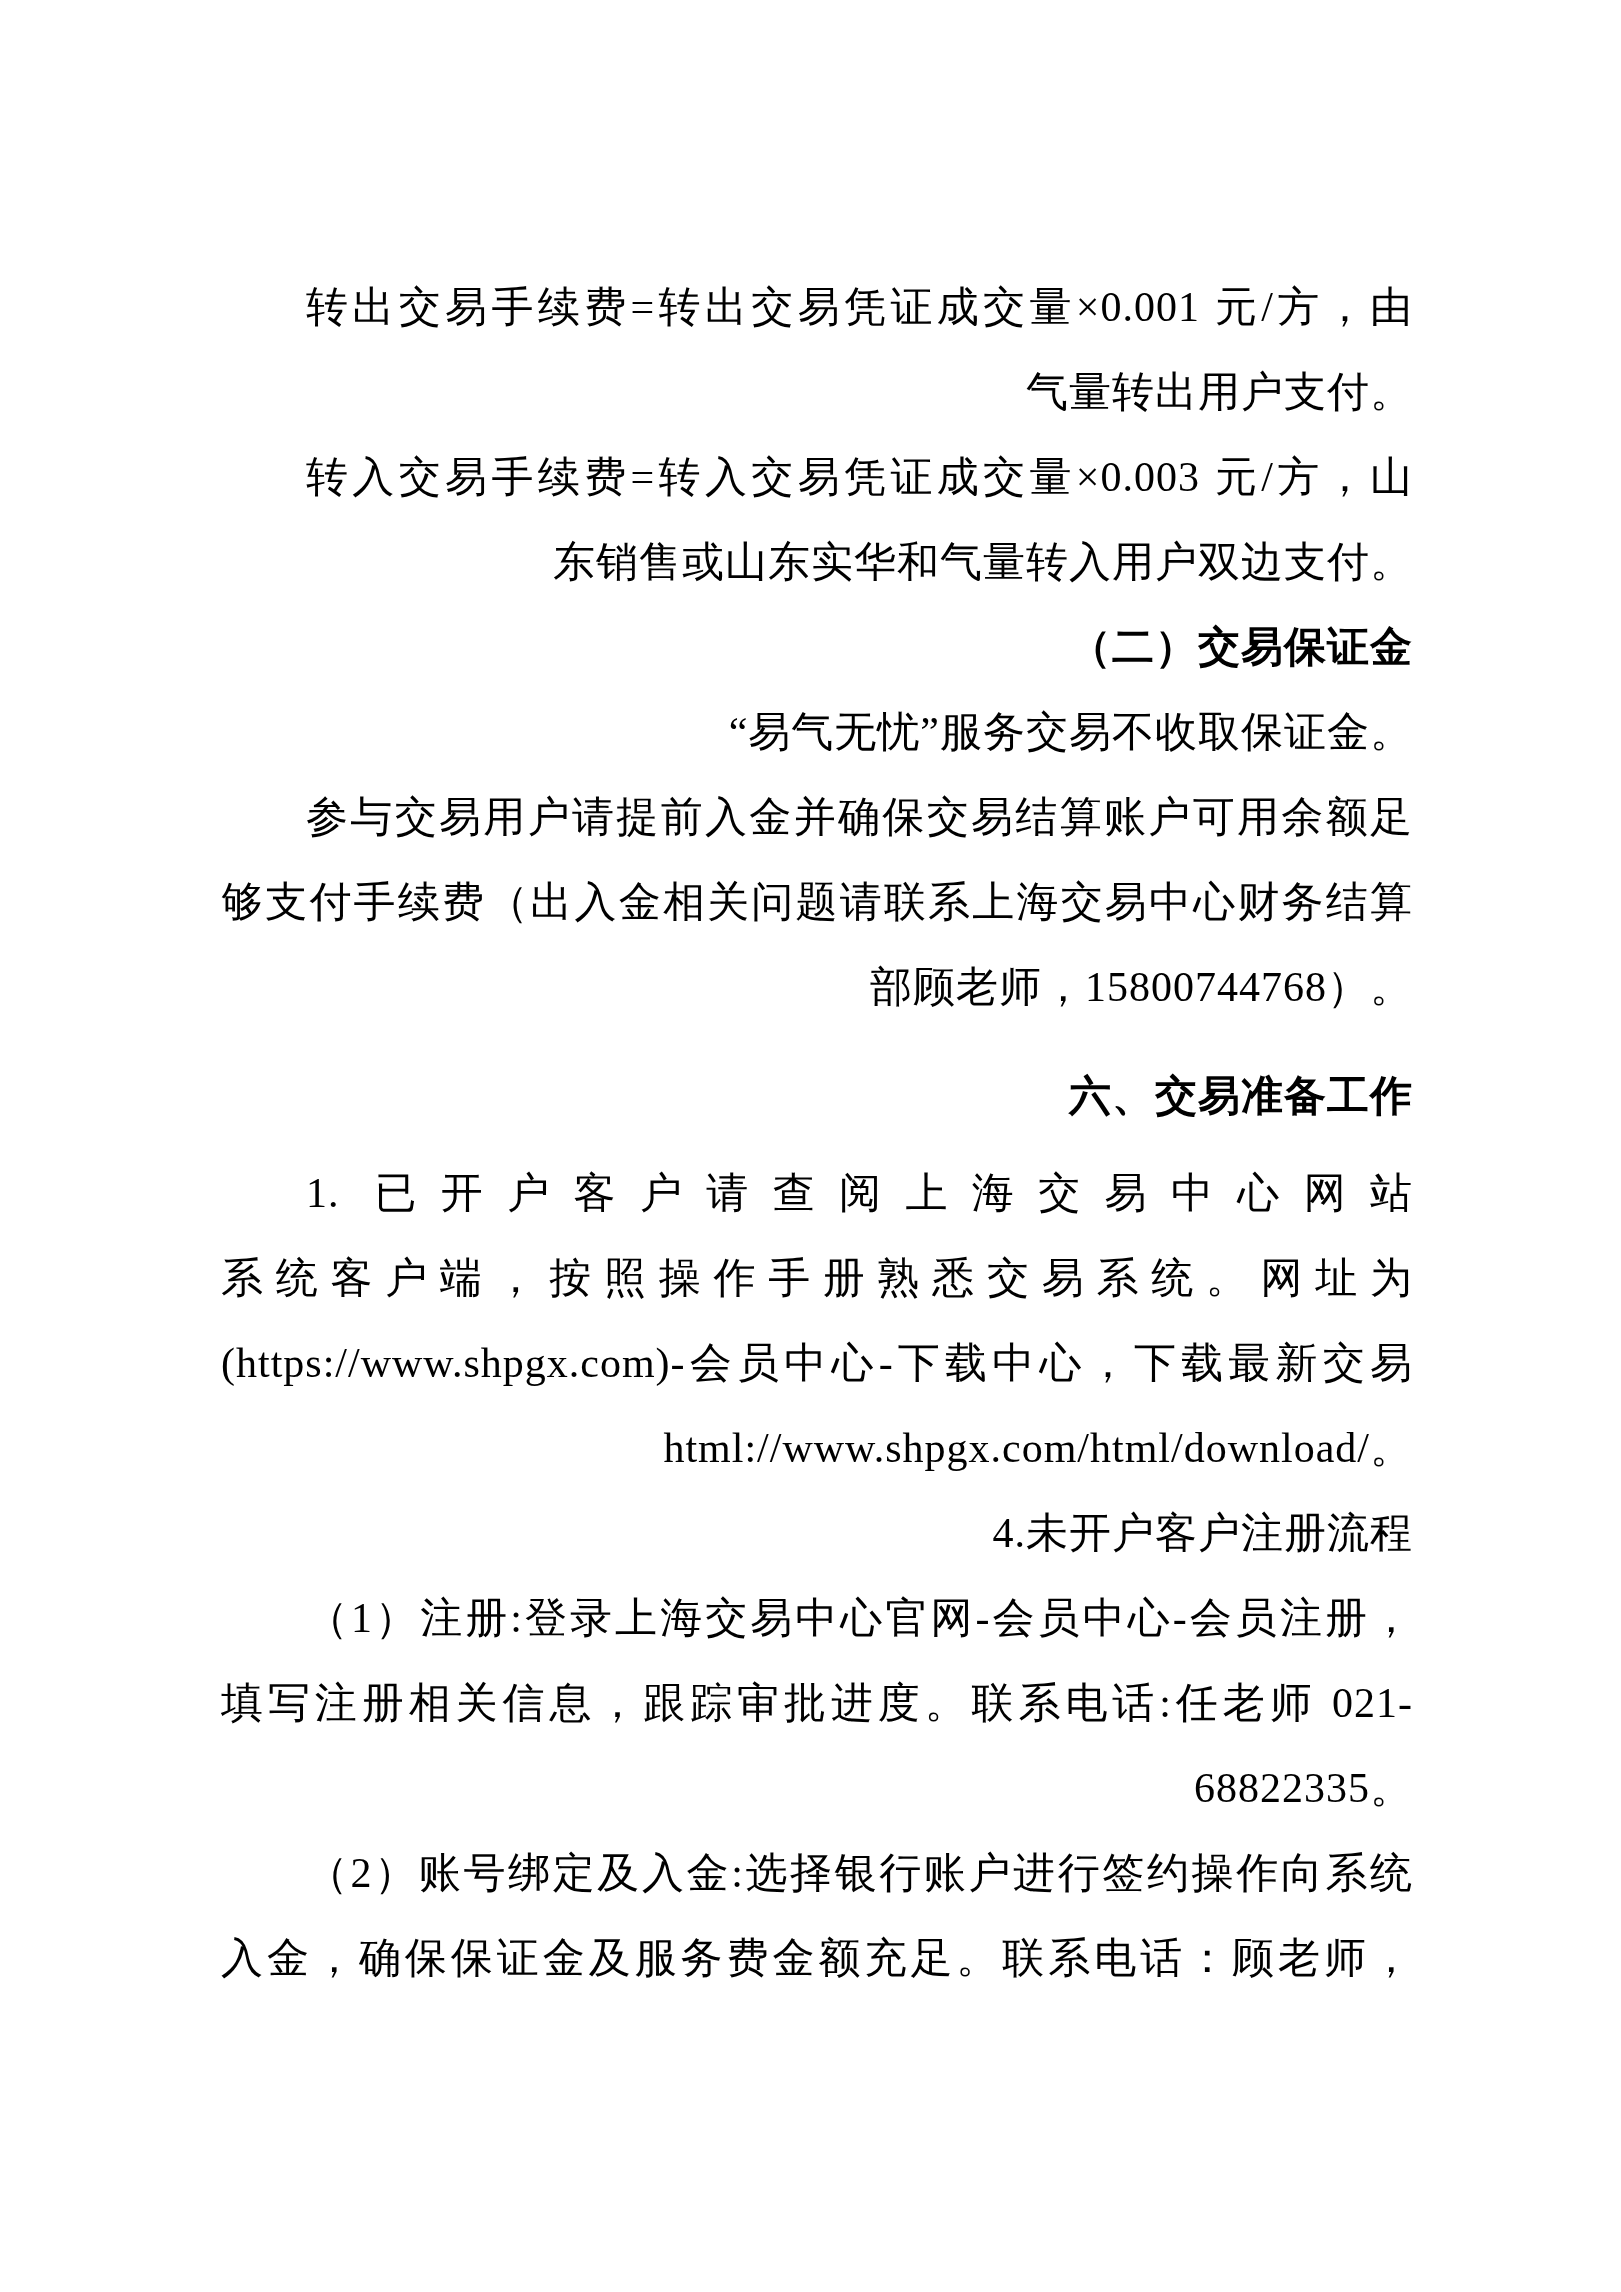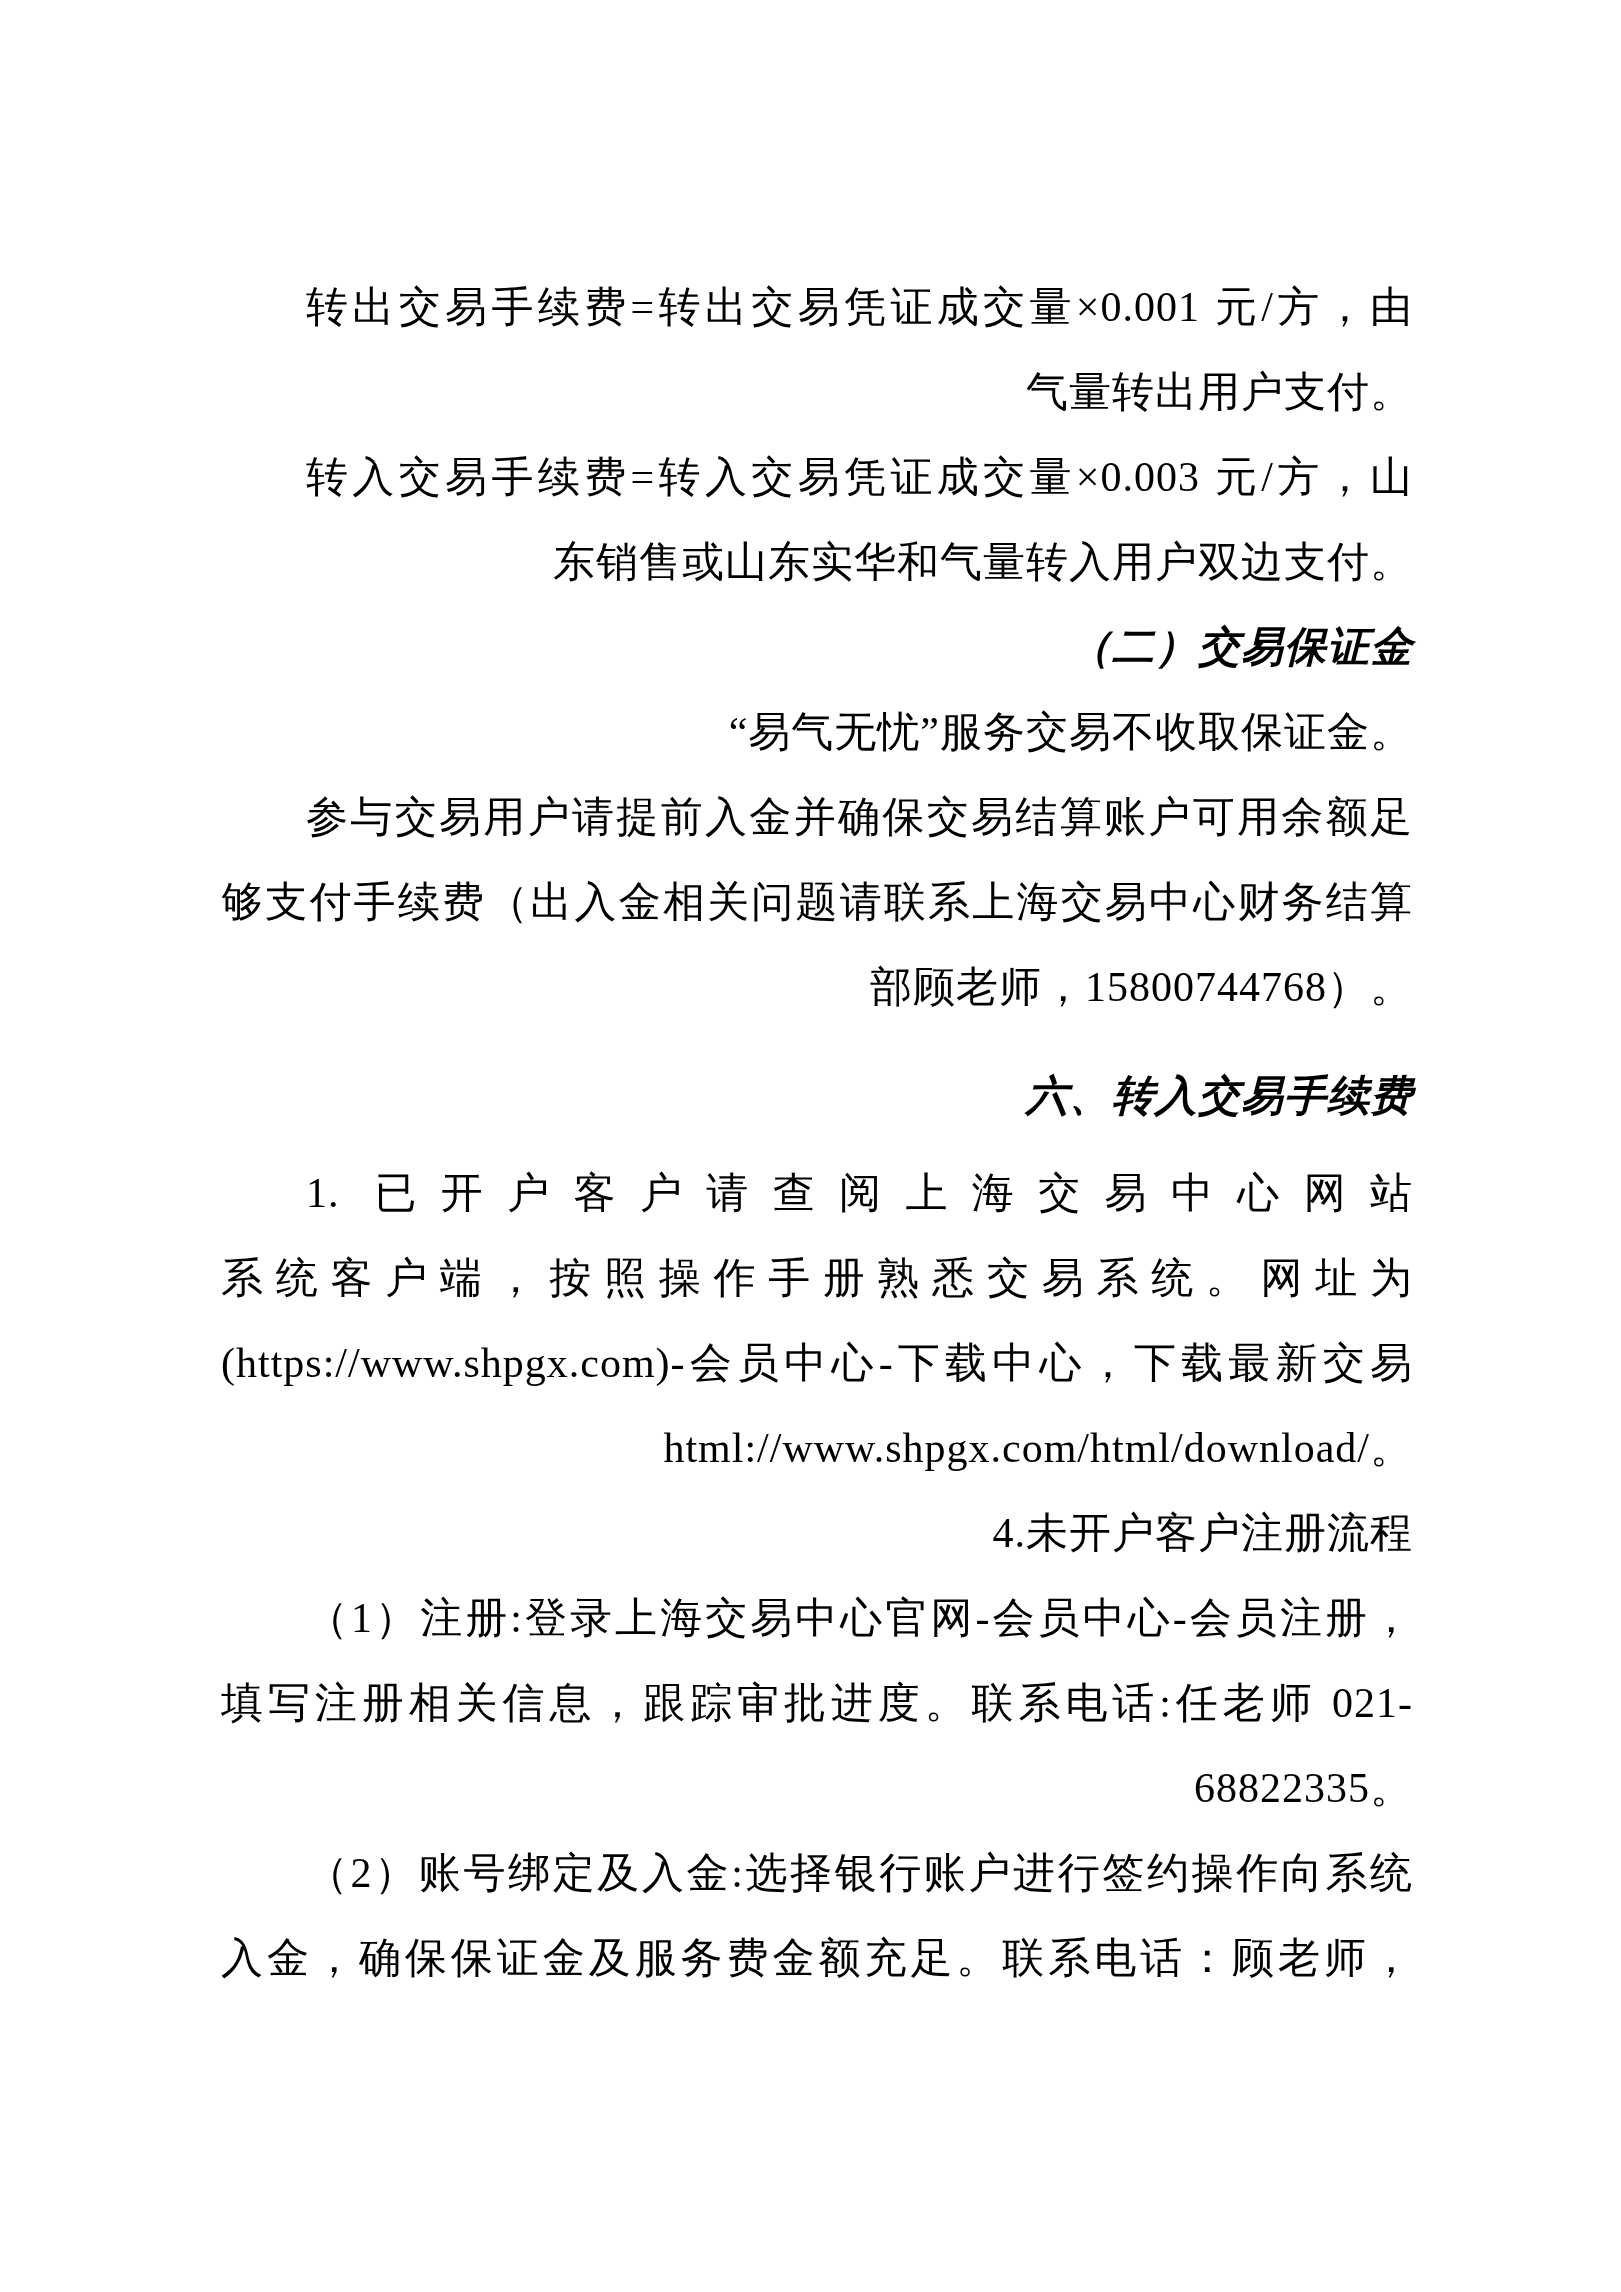--- a/index.html
+++ b/index.html
@@ -36,21 +36,20 @@
     text-align: justify;
     text-align-last: justify;
     text-justify: inter-character;
   }
   
   .i {
     text-indent: 85px;
   }
   .heading .line {
     font-weight: bold;
-    font-style: italic;
   }
   
   .h-six {
     margin-top: 23.5px;
     margin-bottom: 12.7px;
   }
 </style>
 </head>
 <body>
 
@@ -75,21 +74,21 @@
       <div class="line i">“易气无忧”服务交易不收取保证金。</div>
     </div>
 
     <div class="para">
       <div class="line j i">参与交易用户请提前入金并确保交易结算账户可用余额足</div>
       <div class="line j">够支付手续费（出入金相关问题请联系上海交易中心财务结算</div>
       <div class="line">部顾老师，15800744768）。</div>
     </div>
 
     <div class="para heading h-six">
-      <div class="line i">六、转入交易手续费</div>
+      <div class="line i">六、交易准备工作</div>
     </div>
 
     <div class="para">
       <div class="line j i">1. 已开户客户请查阅上海交易中心网站</div>
       <div class="line j">系统客户端，按照操作手册熟悉交易系统。网址为</div>
       <div class="line j">(https://www.shpgx.com)-会员中心-下载中心，下载最新交易</div>
       <div class="line">html://www.shpgx.com/html/download/。</div>
     </div>
 
     <div class="para">

